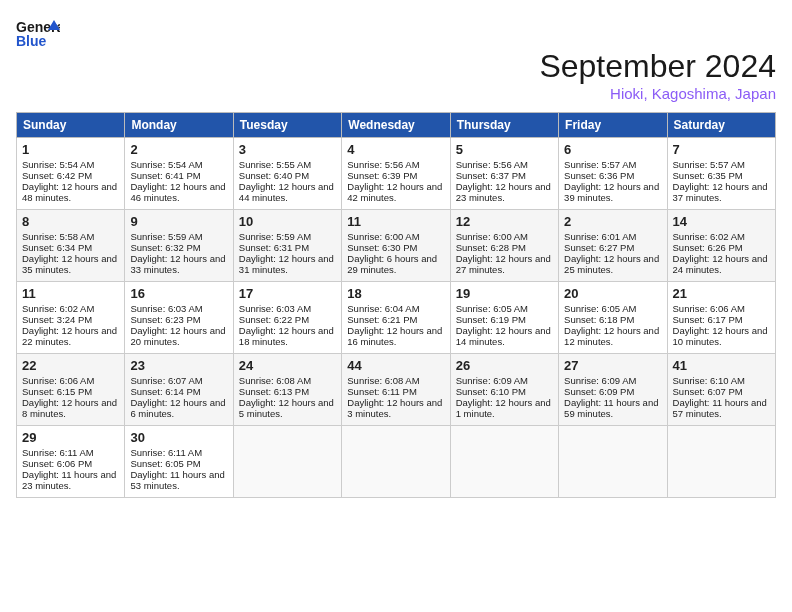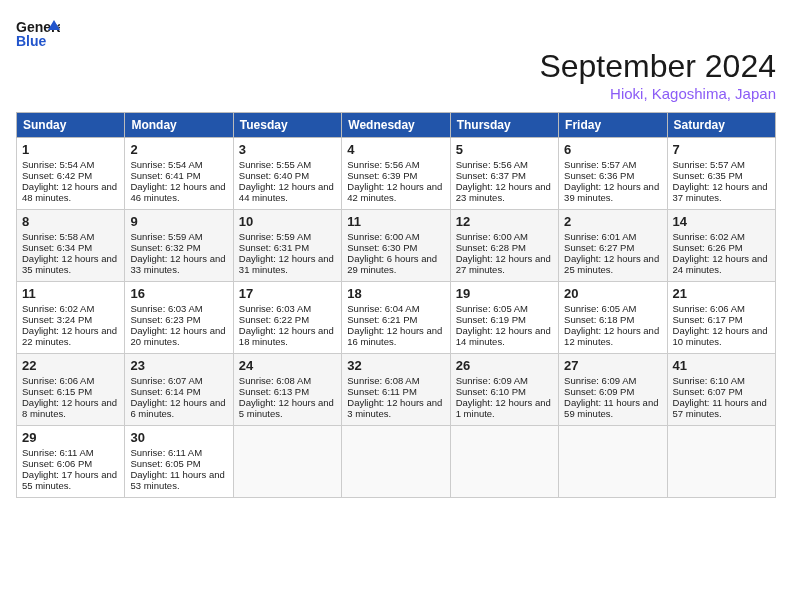--- a/index.html
+++ b/index.html
@@ -135,27 +135,27 @@
         <td><span class="day-num">17</span><span>Sunrise: 6:03 AM</span><br><span>Sunset: 6:22 PM</span><br><span>Daylight: 12 hours and 18 minutes.</span></td>
         <td><span class="day-num">18</span><span>Sunrise: 6:04 AM</span><br><span>Sunset: 6:21 PM</span><br><span>Daylight: 12 hours and 16 minutes.</span></td>
         <td><span class="day-num">19</span><span>Sunrise: 6:05 AM</span><br><span>Sunset: 6:19 PM</span><br><span>Daylight: 12 hours and 14 minutes.</span></td>
         <td><span class="day-num">20</span><span>Sunrise: 6:05 AM</span><br><span>Sunset: 6:18 PM</span><br><span>Daylight: 12 hours and 12 minutes.</span></td>
         <td><span class="day-num">21</span><span>Sunrise: 6:06 AM</span><br><span>Sunset: 6:17 PM</span><br><span>Daylight: 12 hours and 10 minutes.</span></td>
       </tr>
       <tr>
         <td><span class="day-num">22</span><span>Sunrise: 6:06 AM</span><br><span>Sunset: 6:15 PM</span><br><span>Daylight: 12 hours and 8 minutes.</span></td>
         <td><span class="day-num">23</span><span>Sunrise: 6:07 AM</span><br><span>Sunset: 6:14 PM</span><br><span>Daylight: 12 hours and 6 minutes.</span></td>
         <td><span class="day-num">24</span><span>Sunrise: 6:08 AM</span><br><span>Sunset: 6:13 PM</span><br><span>Daylight: 12 hours and 5 minutes.</span></td>
-        <td><span class="day-num">32</span><span>Sunrise: 6:08 AM</span><br><span>Sunset: 6:11 PM</span><br><span>Daylight: 12 hours and 3 minutes.</span></td>
+        <td><span class="day-num">44</span><span>Sunrise: 6:08 AM</span><br><span>Sunset: 6:11 PM</span><br><span>Daylight: 12 hours and 3 minutes.</span></td>
         <td><span class="day-num">26</span><span>Sunrise: 6:09 AM</span><br><span>Sunset: 6:10 PM</span><br><span>Daylight: 12 hours and 1 minute.</span></td>
         <td><span class="day-num">27</span><span>Sunrise: 6:09 AM</span><br><span>Sunset: 6:09 PM</span><br><span>Daylight: 11 hours and 59 minutes.</span></td>
         <td><span class="day-num">41</span><span>Sunrise: 6:10 AM</span><br><span>Sunset: 6:07 PM</span><br><span>Daylight: 11 hours and 57 minutes.</span></td>
       </tr>
       <tr>
-        <td><span class="day-num">29</span><span>Sunrise: 6:11 AM</span><br><span>Sunset: 6:06 PM</span><br><span>Daylight: 17 hours and 55 minutes.</span></td>
+        <td><span class="day-num">29</span><span>Sunrise: 6:11 AM</span><br><span>Sunset: 6:06 PM</span><br><span>Daylight: 11 hours and 23 minutes.</span></td>
         <td><span class="day-num">30</span><span>Sunrise: 6:11 AM</span><br><span>Sunset: 6:05 PM</span><br><span>Daylight: 11 hours and 53 minutes.</span></td>
         <td class="empty-cell"></td>
         <td class="empty-cell"></td>
         <td class="empty-cell"></td>
         <td class="empty-cell"></td>
         <td class="empty-cell"></td>
       </tr>
     </tbody>
 </table>
 

